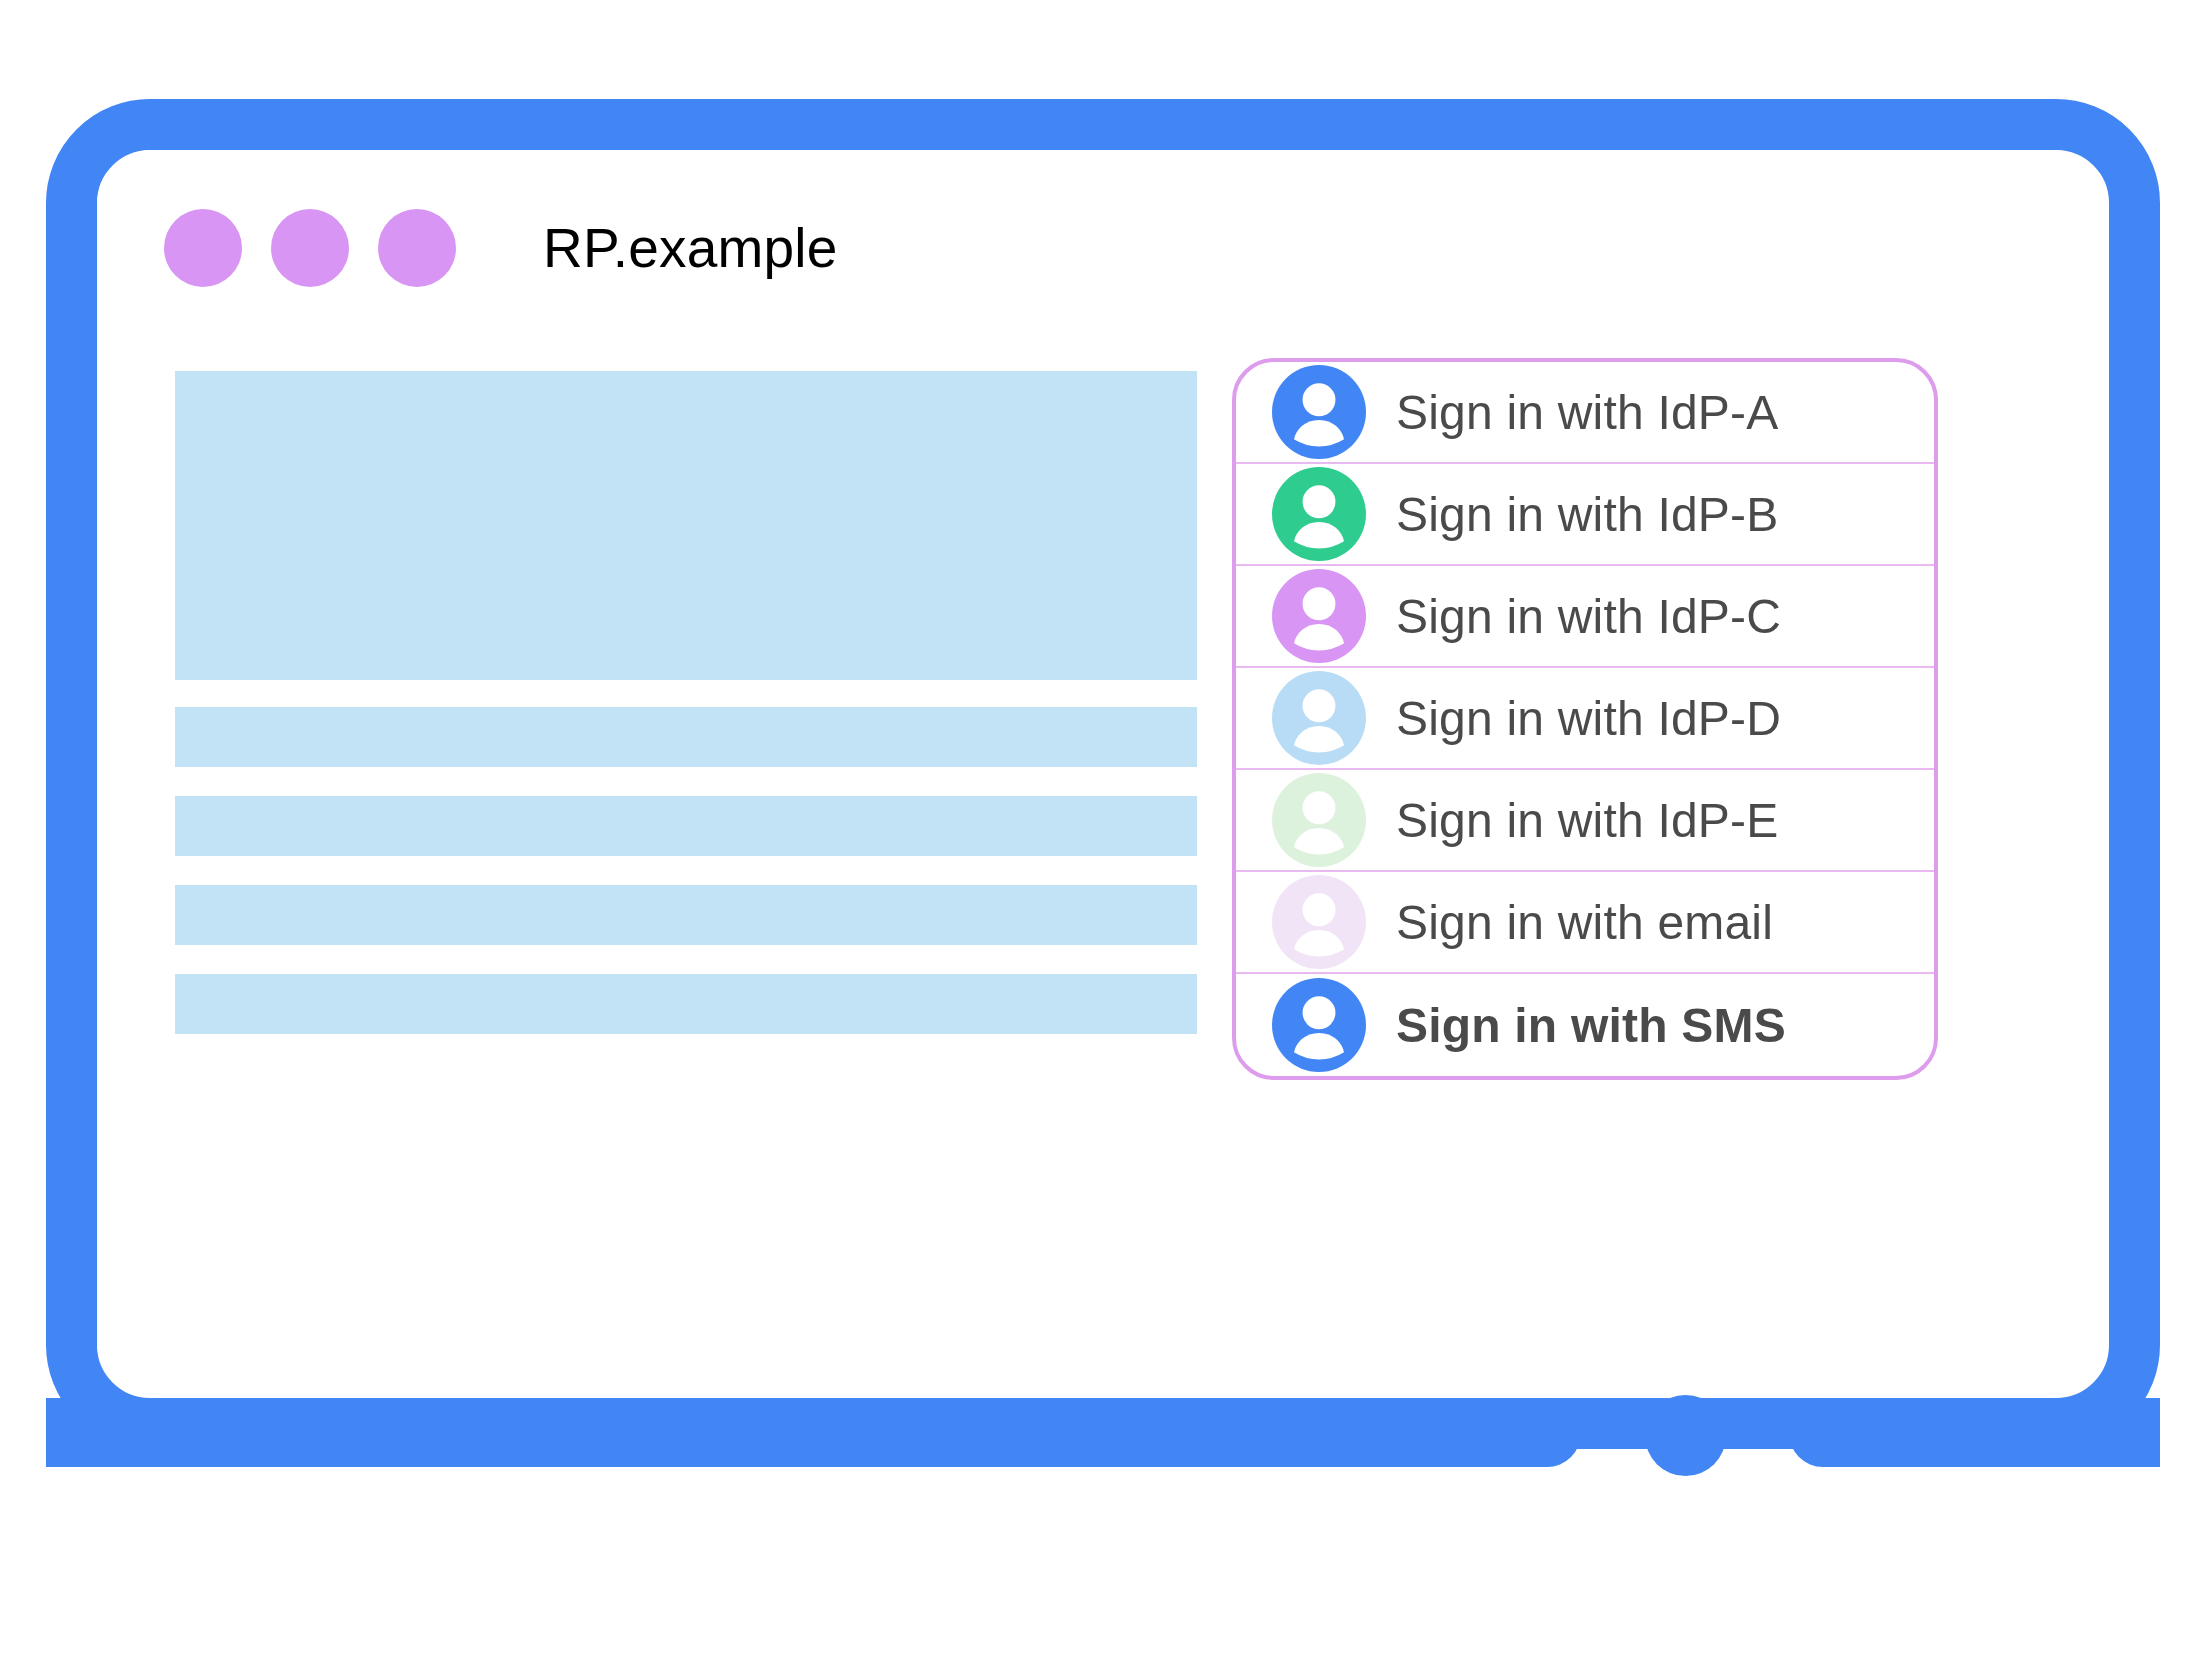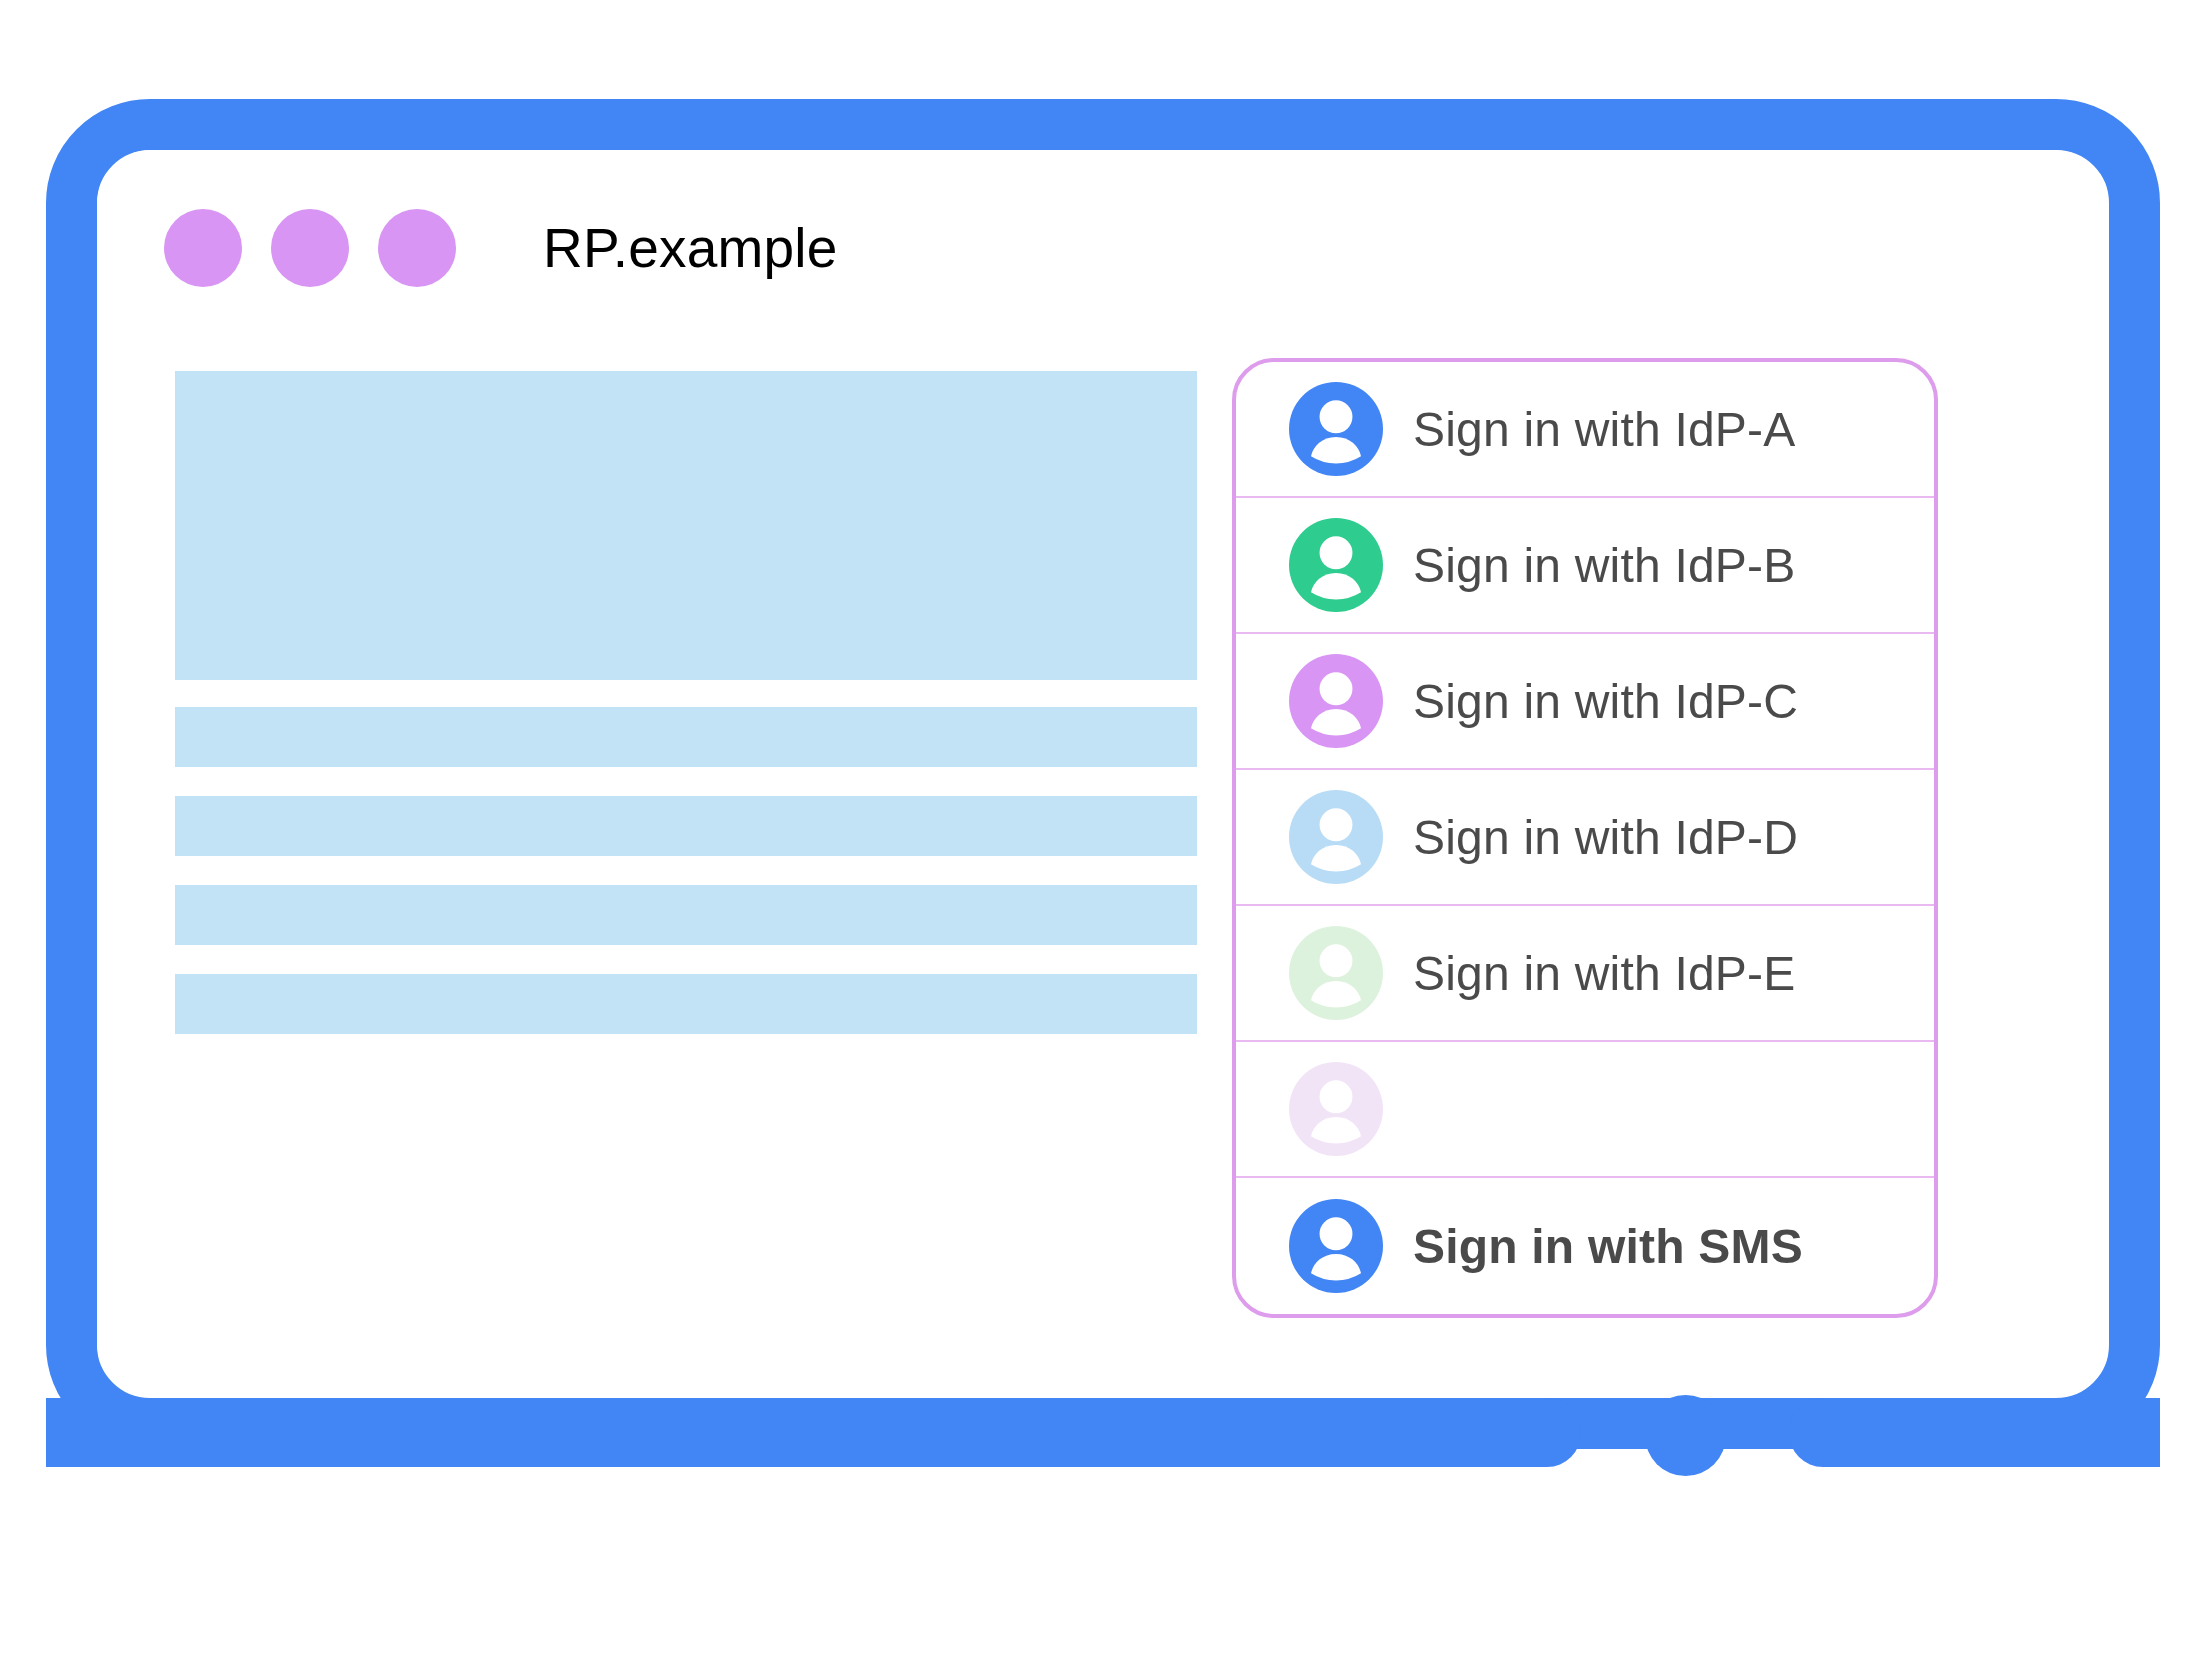--- a/index.html
+++ b/index.html
@@ -130,22 +130,22 @@
     top: 208px;
     width: 706px;
     box-sizing: border-box;
     background: #ffffff;
     border: 4.4px solid #dd9cec;
     border-radius: 42px;
   }
   .account-row {
     display: flex;
     align-items: center;
-    height: 136px;
-    padding: 0 0 0 53px;
+    height: 102px;
+    padding: 0 0 0 36px;
     box-sizing: border-box;
     border-bottom: 2.6px solid #e9b9f2;
     cursor: pointer;
   }
   .account-row:last-child { border-bottom: none; font-weight: bold; }
 
   .avatar {
     flex: 0 0 auto;
     width: 94px;
     height: 94px;
@@ -236,20 +236,21 @@
           <span class="account-label">Sign in with IdP-E</span>
         </div>
         <div class="account-row">
           <span class="avatar">
             <svg viewBox="0 0 100 100" xmlns="http://www.w3.org/2000/svg">
               <circle cx="50" cy="50" r="50" fill="#f2e4f7"></circle>
               <circle cx="50" cy="37" r="17.5" fill="#ffffff"></circle>
               <path d="M50 58.5c-14.5 0-24.5 9.6-26.6 20.6A50 50 0 0 0 76.6 79.1C74.5 68.1 64.5 58.5 50 58.5z" fill="#ffffff"></path>
             </svg>
           </span>
+          <span class="account-label">Sign in with email</span>
         </div>
         <div class="account-row">
           <span class="avatar">
             <svg viewBox="0 0 100 100" xmlns="http://www.w3.org/2000/svg">
               <circle cx="50" cy="50" r="50" fill="#4285f4"></circle>
               <circle cx="50" cy="37" r="17.5" fill="#ffffff"></circle>
               <path d="M50 58.5c-14.5 0-24.5 9.6-26.6 20.6A50 50 0 0 0 76.6 79.1C74.5 68.1 64.5 58.5 50 58.5z" fill="#ffffff"></path>
             </svg>
           </span>
           <span class="account-label">Sign in with SMS</span>

